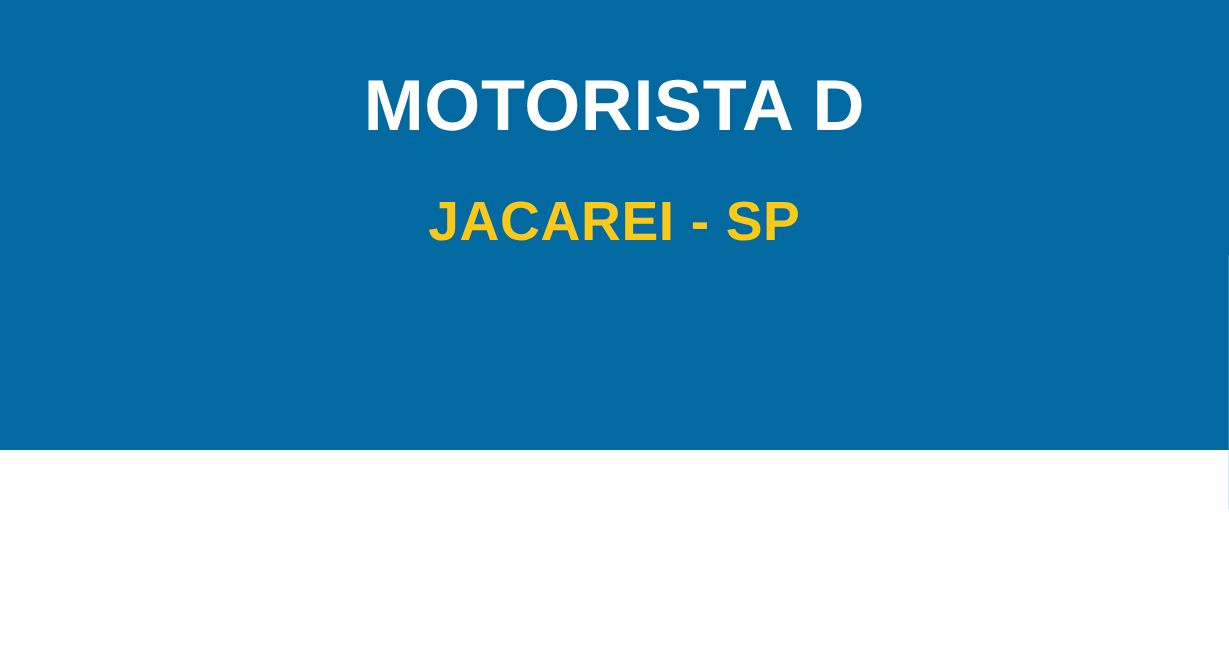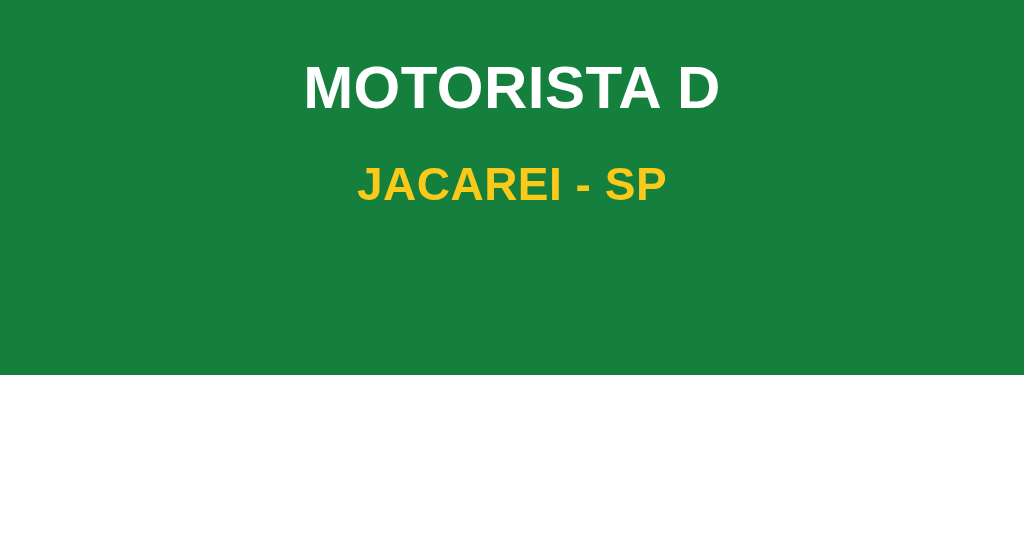--- a/index.html
+++ b/index.html
@@ -23,21 +23,21 @@
     background: #ffffff;
   }
 
   
   .hero {
     position: absolute;
     left: 0;
     top: 0;
     width: 1024px;
     height: 455px;
-    background: #15803d;
+    background: #0369a1;
     box-sizing: border-box;
     display: block;
   }
 
   .hero-title {
     position: absolute;
     left: 0;
     top: 56px;
     width: 1024px;
     text-align: center;

